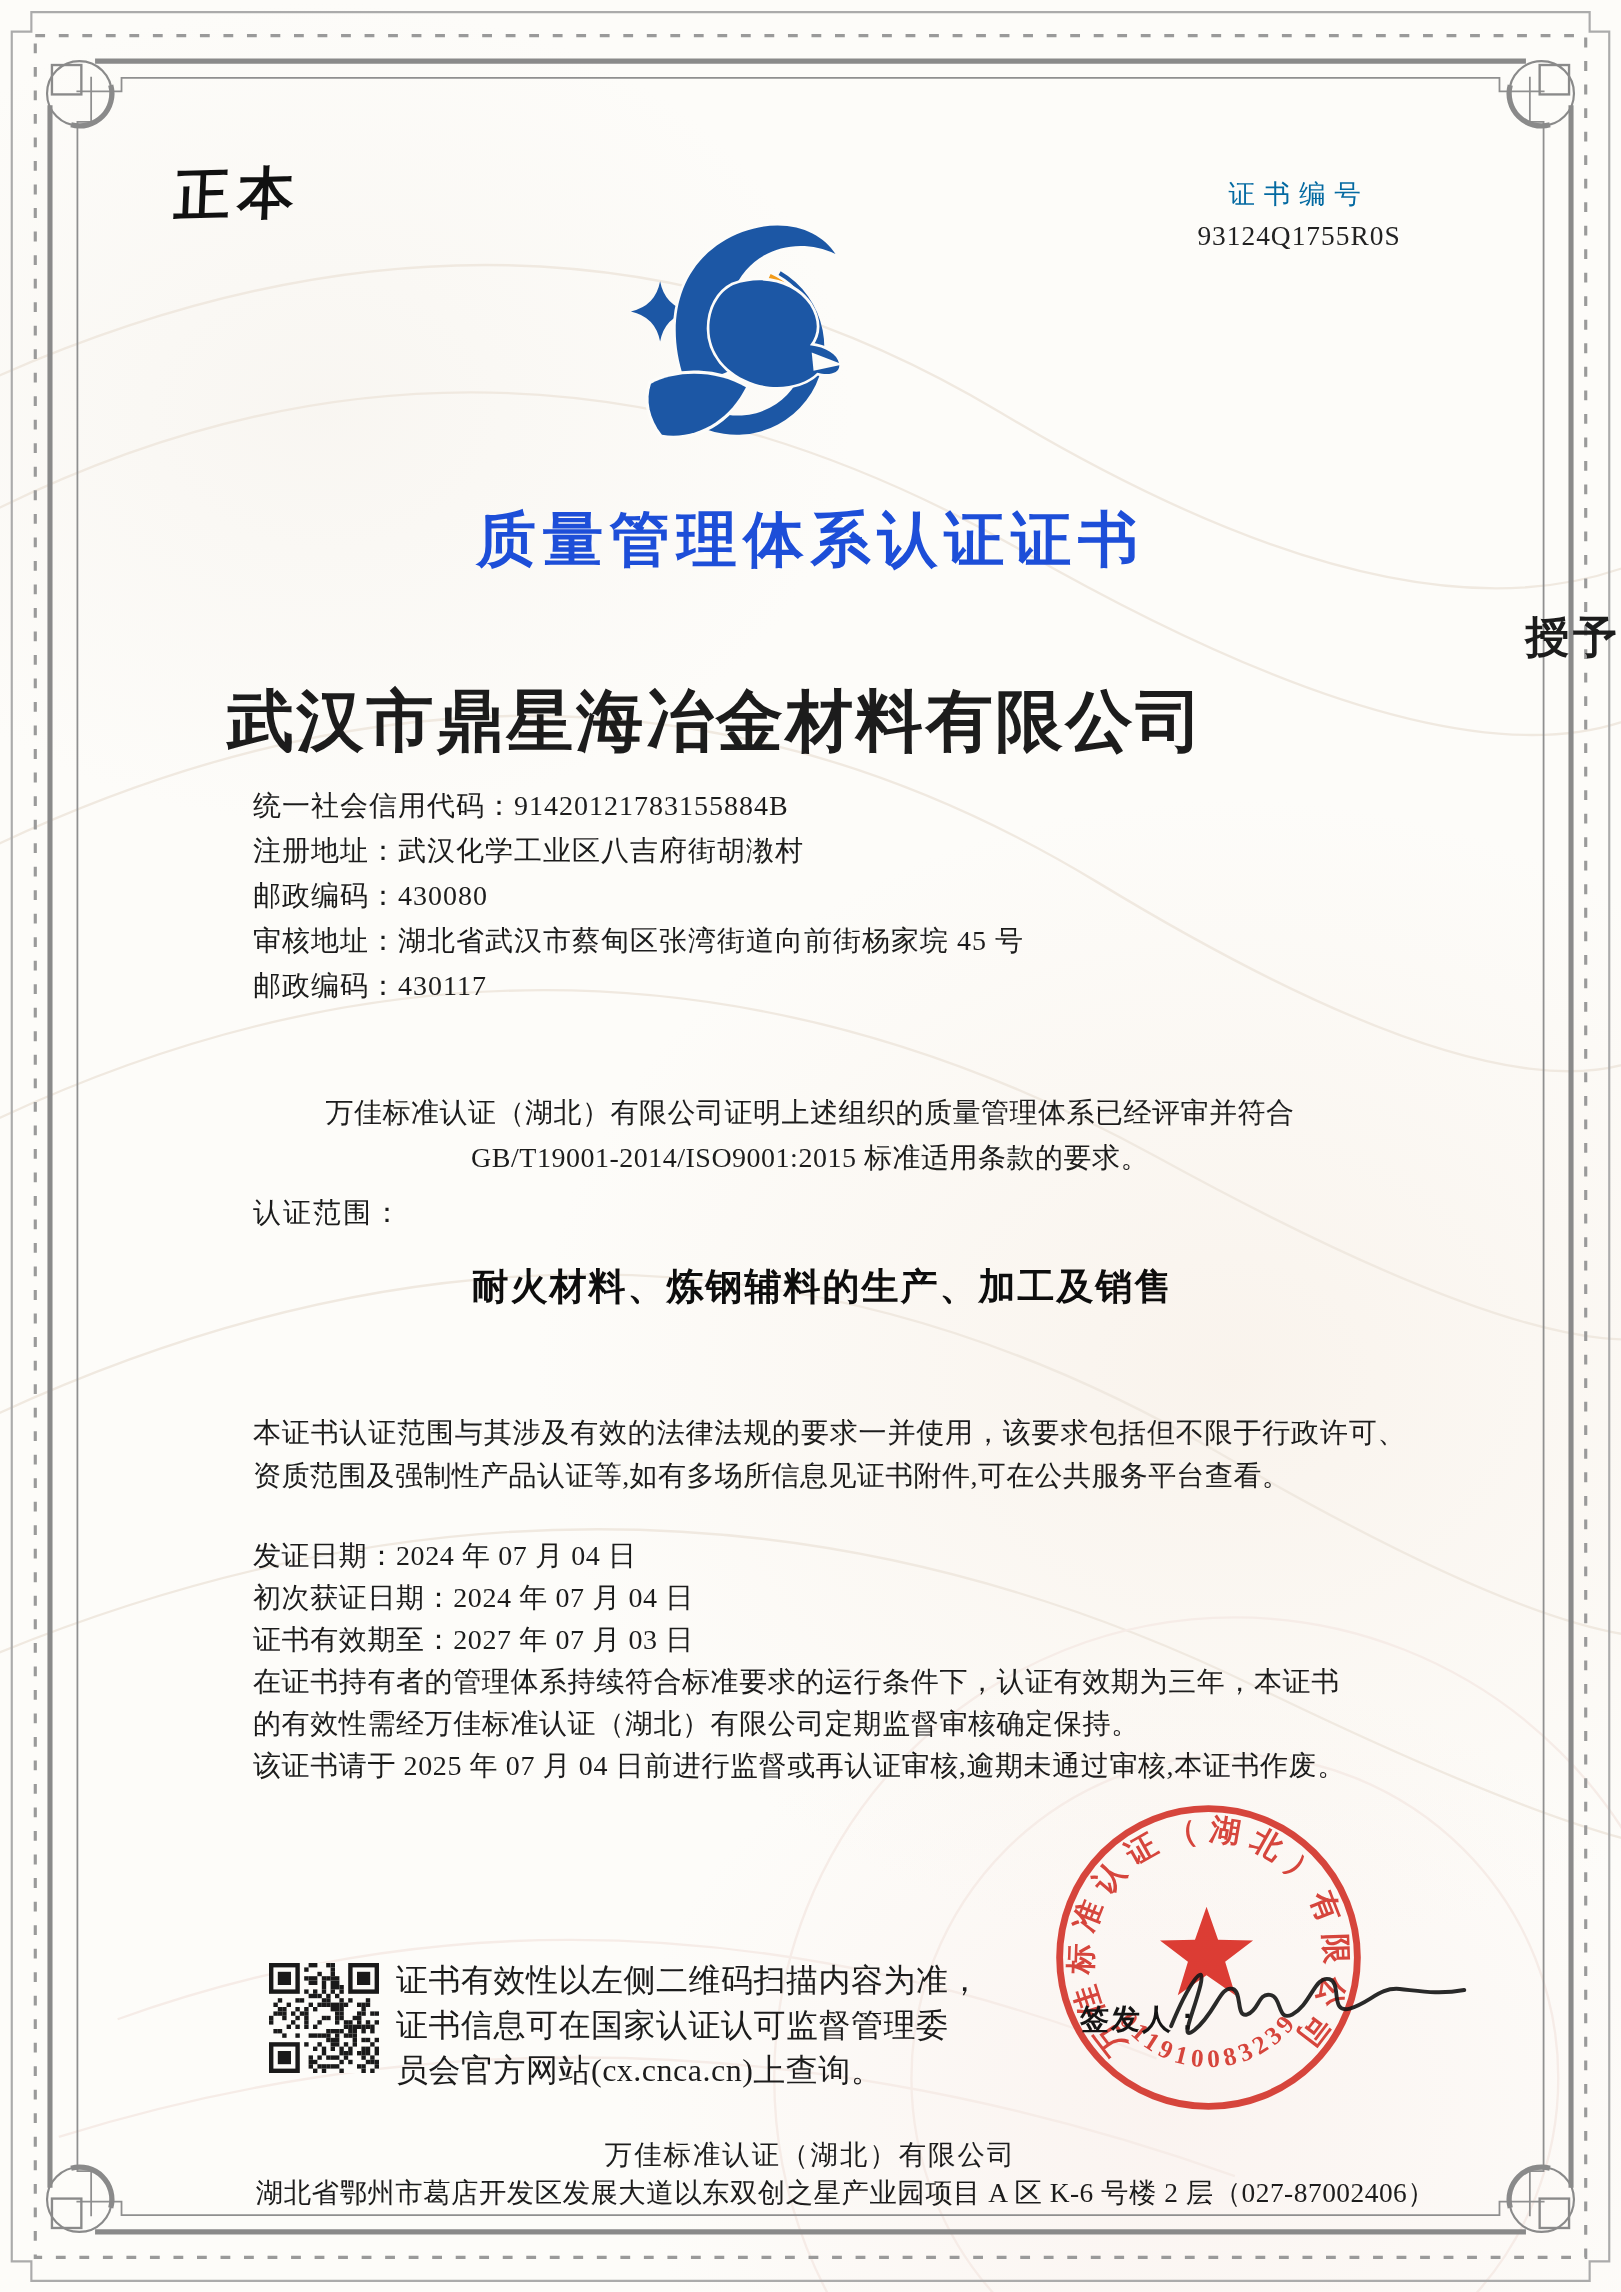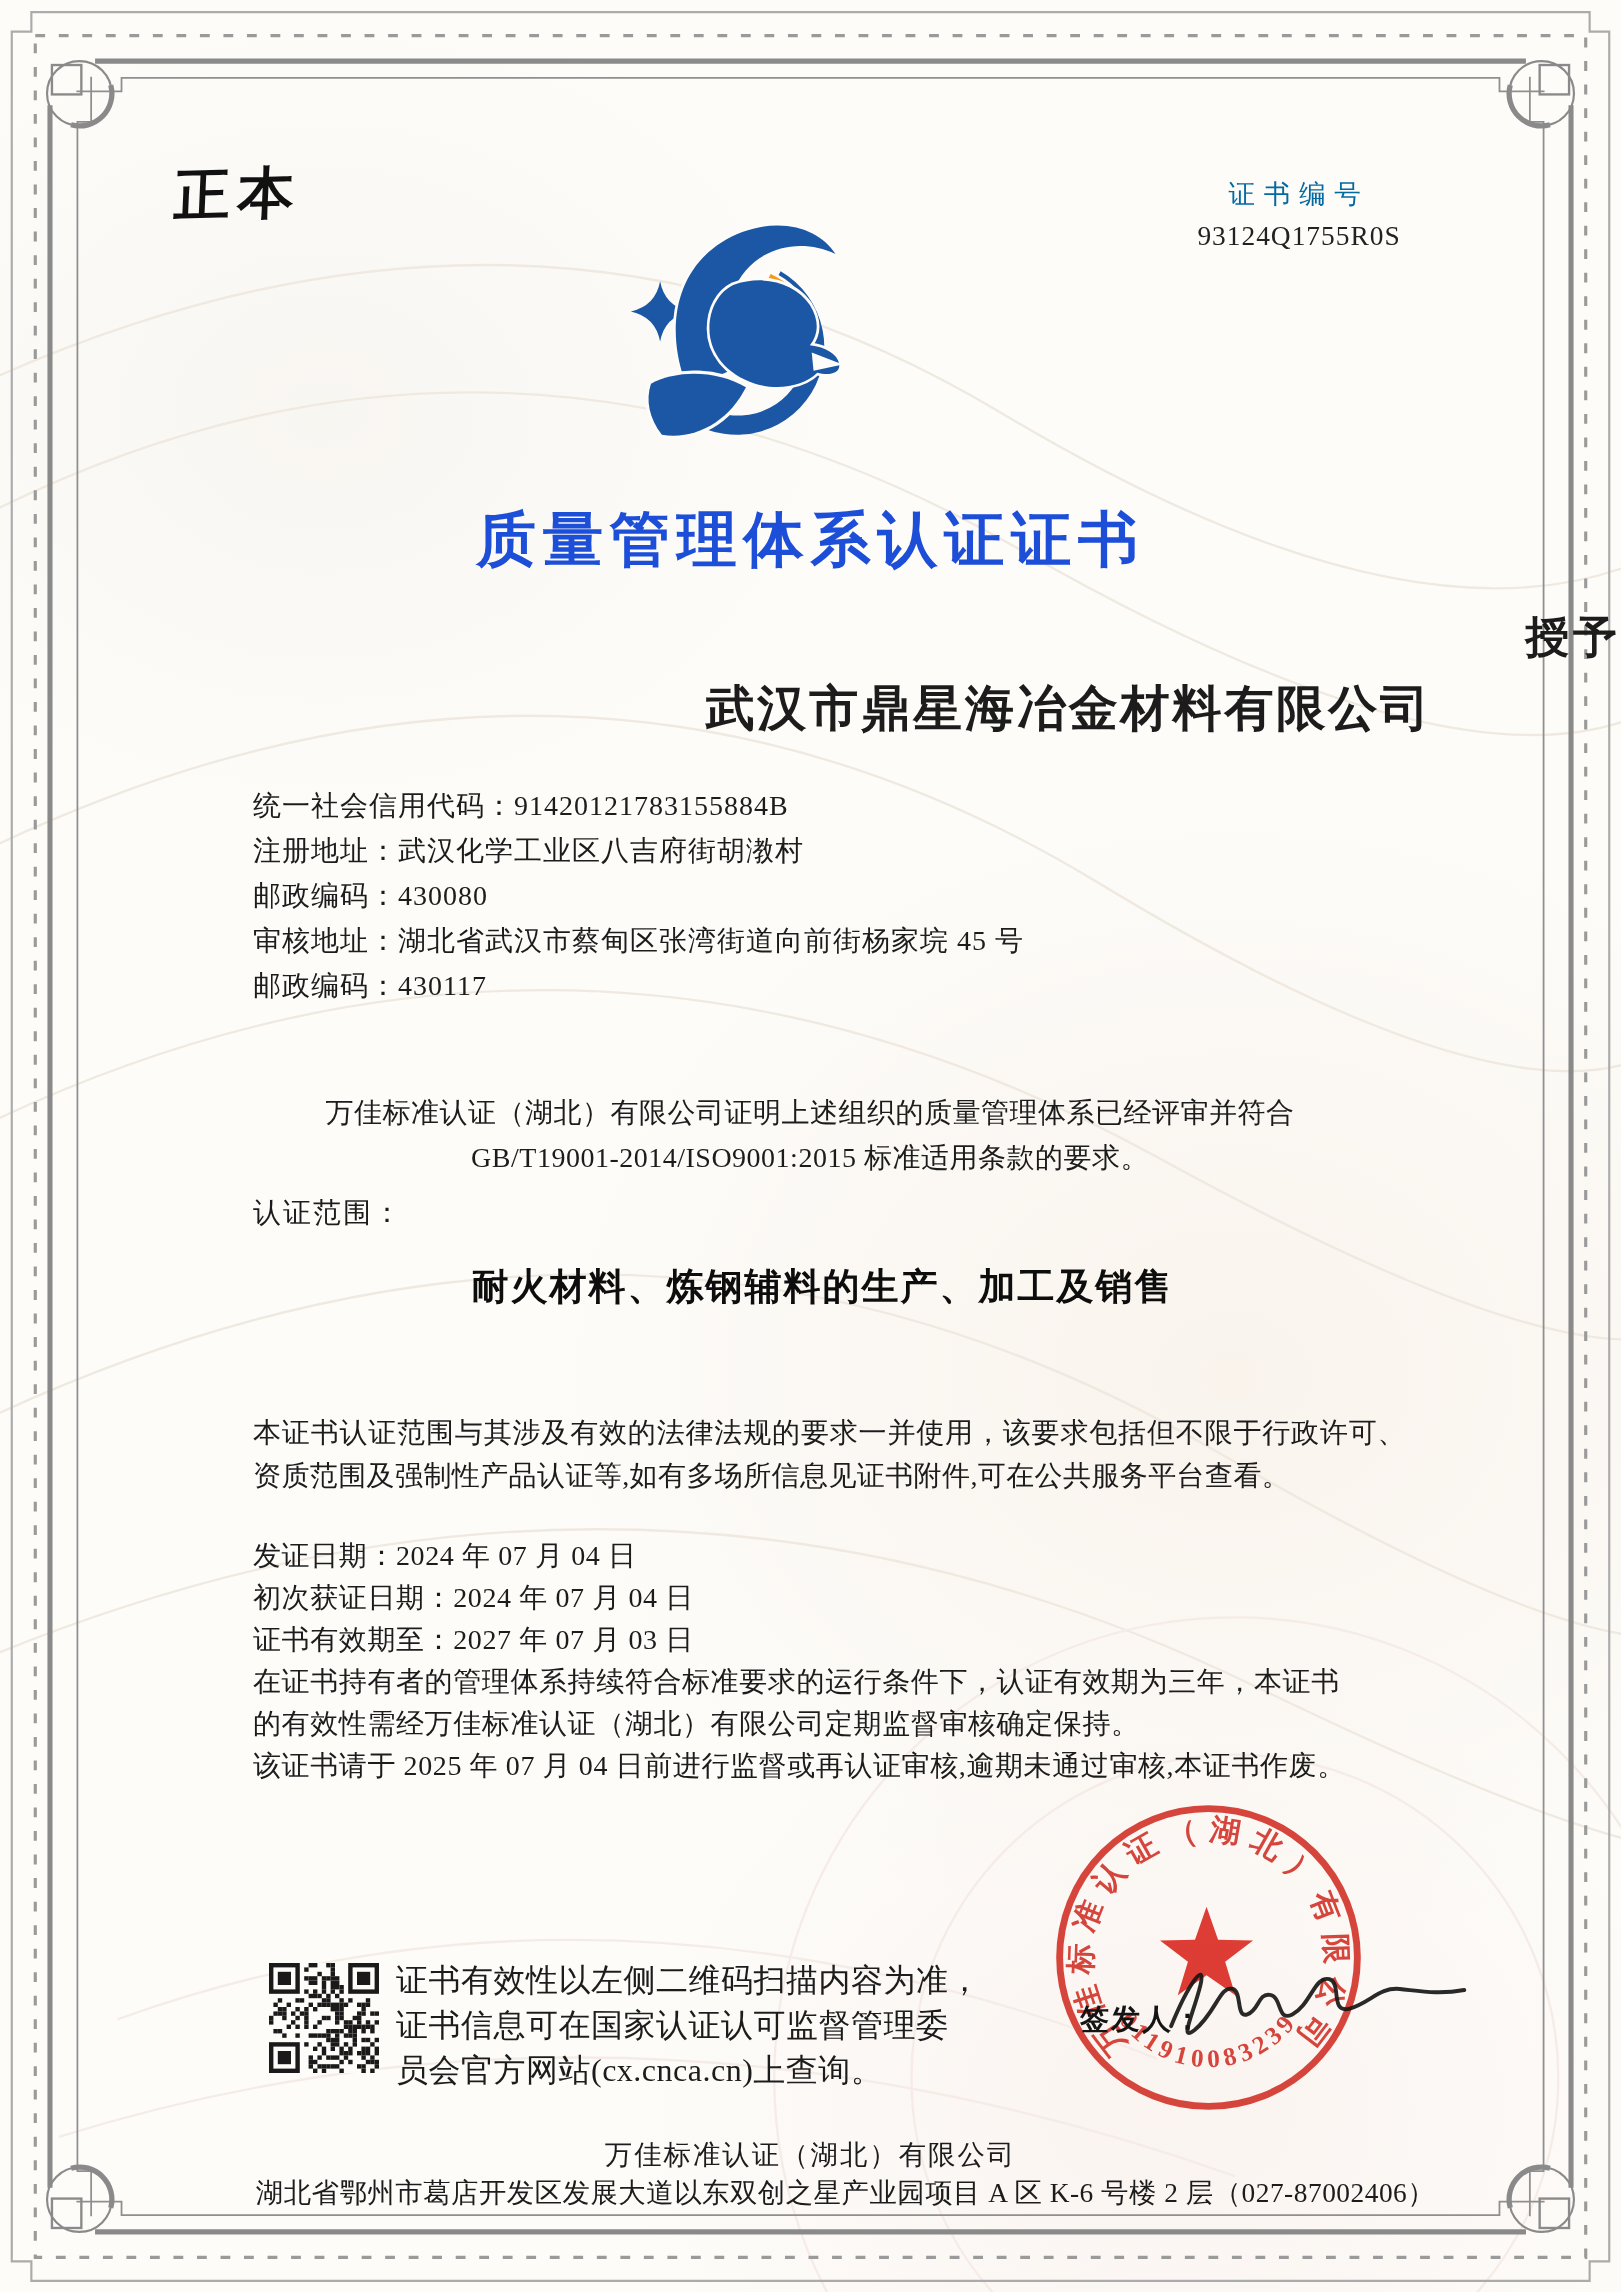--- a/index.html
+++ b/index.html
@@ -25,21 +25,21 @@
   .cert-no-block { left:1152px; top:176px; width:294px; text-align:center; }
   .cert-no-label { font-size:26.5px; letter-spacing:8.8px; color:#0369a1; }
   .cert-no-value { font-size:27.4px; margin-top:8.8px; letter-spacing:1px; color:#222; }
 
   .logo { left:625px; top:190px; width:220px; height:274px; }
 
   .title { left:0; top:500px; width:1621px; text-align:center; font-size:60px; font-weight:700;
            letter-spacing:6.9px; color:#1d4ed8; }
   .awarded { left:0; top:608px; width:1621px; text-align:right; font-size:44px; font-weight:700;
              letter-spacing:3.9px; }
-  .company { left:0; top:676px; width:1432px; text-align:right; font-size:49px; font-weight:700;
+  .company { left:0; top:676px; width:1432px; text-align:center; font-size:67px; font-weight:700;
              letter-spacing:2.9px; }
 
   .info-list { left:253px; top:783px; font-size:28px; line-height:45px; letter-spacing:1px; }
 
   .statement { left:222px; top:1090px; width:1176px; text-align:center; font-size:28px;
                line-height:45px; letter-spacing:0.5px; }
   .scope-label { left:253px; top:1194px; font-size:28px; letter-spacing:2px; }
   .scope-text { left:12px; top:1262px; width:1621px; text-align:center; font-size:37px; font-weight:700;
                 letter-spacing:2px; color:#0d0d0d; }
 

